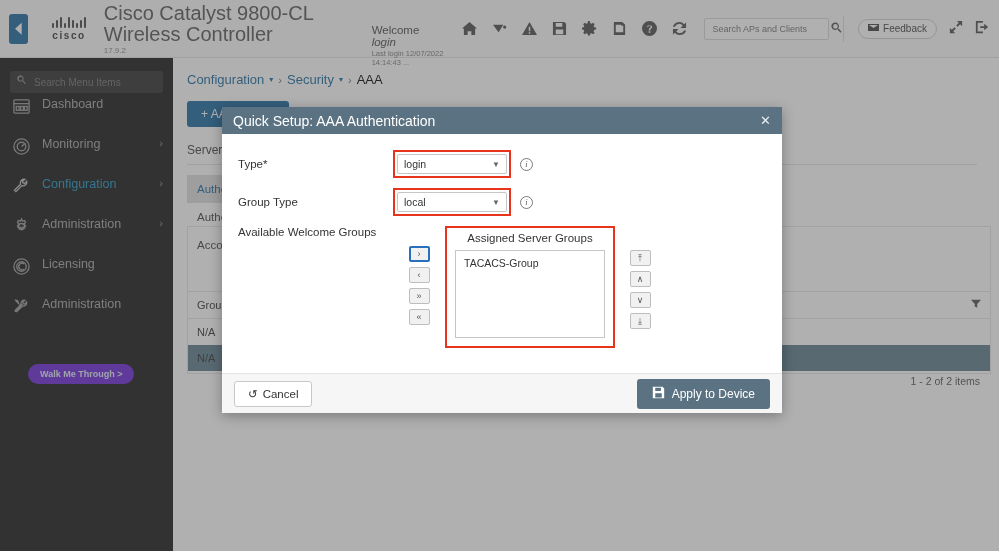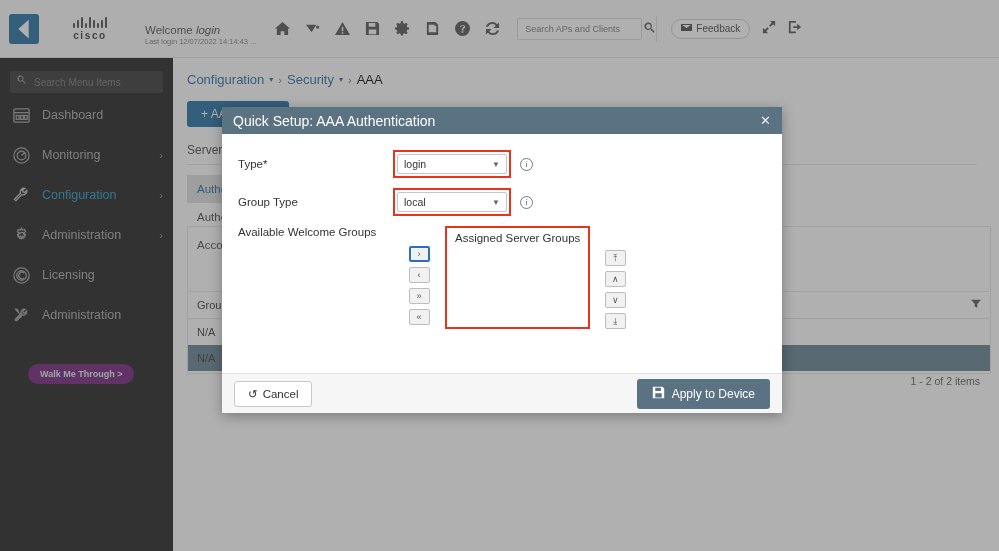--- a/index.html
+++ b/index.html
@@ -86,34 +86,34 @@
   .side-search {
     margin: 13px 10px 0 10px; height: 22px; background: #313131;
     border-radius: 3px; display: flex; padding: 0 7px; gap: 5px;
   }
   .side-search svg { width: 10px; height: 10px; fill: #8e8e8e; }
   .side-search input {
     background: transparent; border: 0; outline: 0; flex: 1;
     font-size: 10px; color: #8e8e8e; font-family: "Liberation Sans", sans-serif;
   }
   .nav-item {
-    display: flex; align-items: center; height: 36px;
+    display: flex; align-items: flex-start; height: 36px;
     padding: 0 10px 0 12px; color: #a6a6a6; font-size: 12.5px;
     cursor: pointer; margin-top: 4px;
   }
   .nav-item .nicon { width: 26px; display: flex; align-items: center; }
   .nav-item .nicon svg { width: 19px; height: 19px; fill: none; stroke: #9a9a9a; stroke-width: 1.4; }
   .nav-item .nlabel { flex: 1; margin-left: 4px; }
   .nav-item .caret { color: #8a8a8a; font-size: 11px; }
   .nav-item.active { color: #2196c4; }
   .nav-item.active .nicon svg { stroke: #bdbdbd; }
 
   .walkme {
     position: absolute; left: 28px; top: 306px;
-    background: #701a75; color: #dbe9f2; font-size: 9px; font-weight: bold;
+    background: #6d28d9; color: #dbe9f2; font-size: 9px; font-weight: bold;
     border-radius: 11px; padding: 5px 12px; cursor: pointer;
   }
 
   
   .main {
     position: absolute; top: 58px; left: 173px; right: 0; bottom: 0;
     background: #ffffff; z-index: 8;
   }
   .breadcrumb {
     padding: 14px 0 0 14px; font-size: 13px; color: #1d6ba0;
@@ -263,20 +263,24 @@
         <i style="height:5px"></i>
           <i style="height:11px"></i>
           <i style="height:8px"></i>
         <i style="height:5px"></i>
           <i style="height:8px"></i>
           <i style="height:11px"></i>
       </div>
       <div class="cisco-word">cisco</div>
     </div>
 
+    <div>
+      <div class="prod-title">Cisco Catalyst 9800-CL Wireless Controller</div>
+      <div class="prod-ver" style="margin-left:16px">17.9.2</div>
+    </div>
 
     <div class="welcome-block">
       <div class="welcome-line">
         <span>Welcome</span>
         <em>login</em>
       </div>
       <div class="login-line">Last login 12/07/2022 14:14:43 ...</div>
     </div>
 
     <div class="hdr-icons">
@@ -516,20 +520,23 @@
 
         <div class="xfer-col">
           <div class="xbtn focus">›</div>
           <div class="xbtn">‹</div>
           <div class="xbtn">»</div>
           <div class="xbtn">«</div>
         </div>
 
         <div class="assigned-hl">
           <div class="g-title">Assigned Server Groups</div>
+          <div class="g-list">
+            <div class="gi">TACACS-Group</div>
+          </div>
         </div>
 
         <div class="reorder-col">
           <div class="rbtn">⤒</div>
           <div class="rbtn">∧</div>
           <div class="rbtn">∨</div>
           <div class="rbtn">⤓</div>
         </div>
       </div>
     </div>

